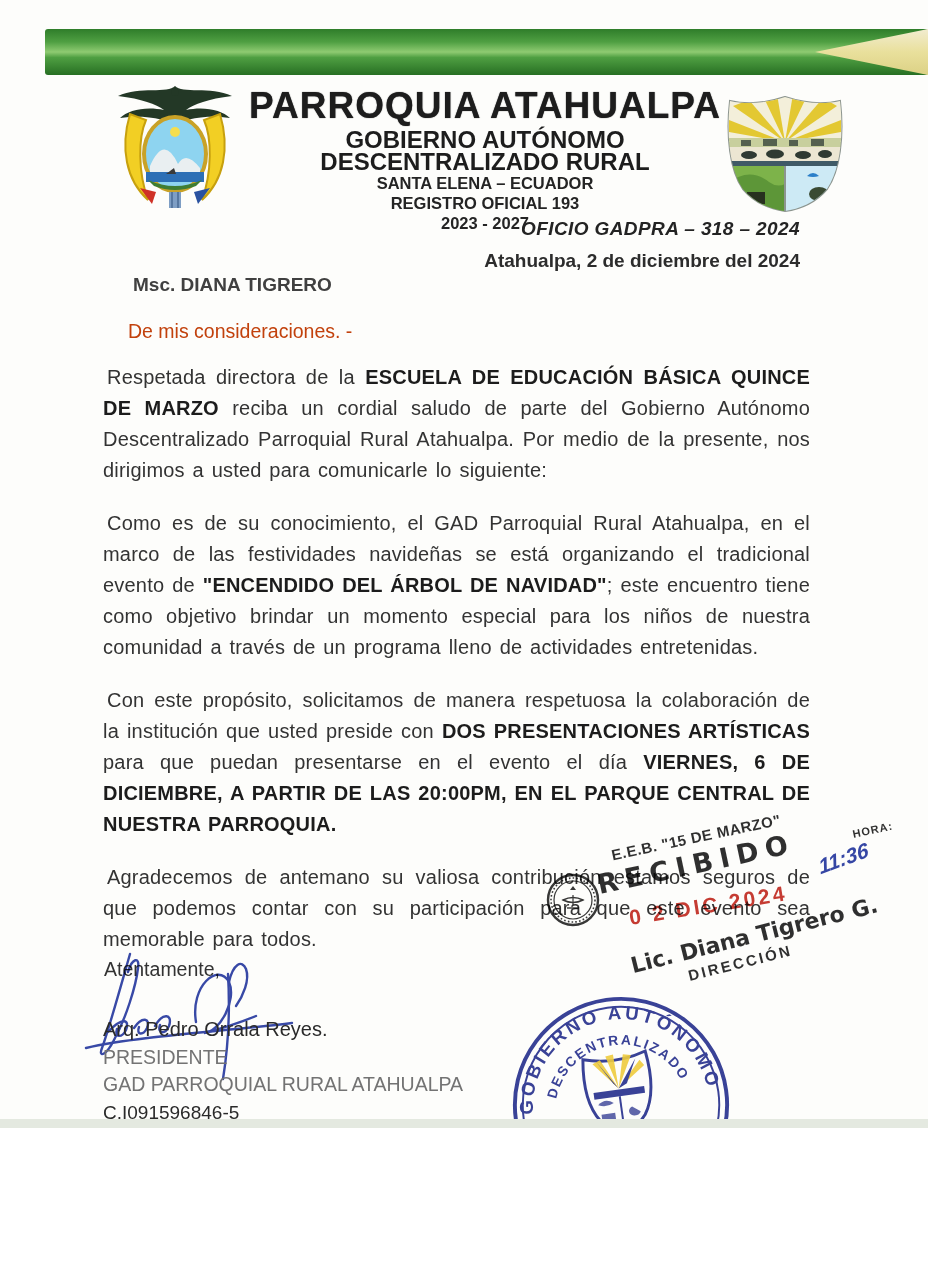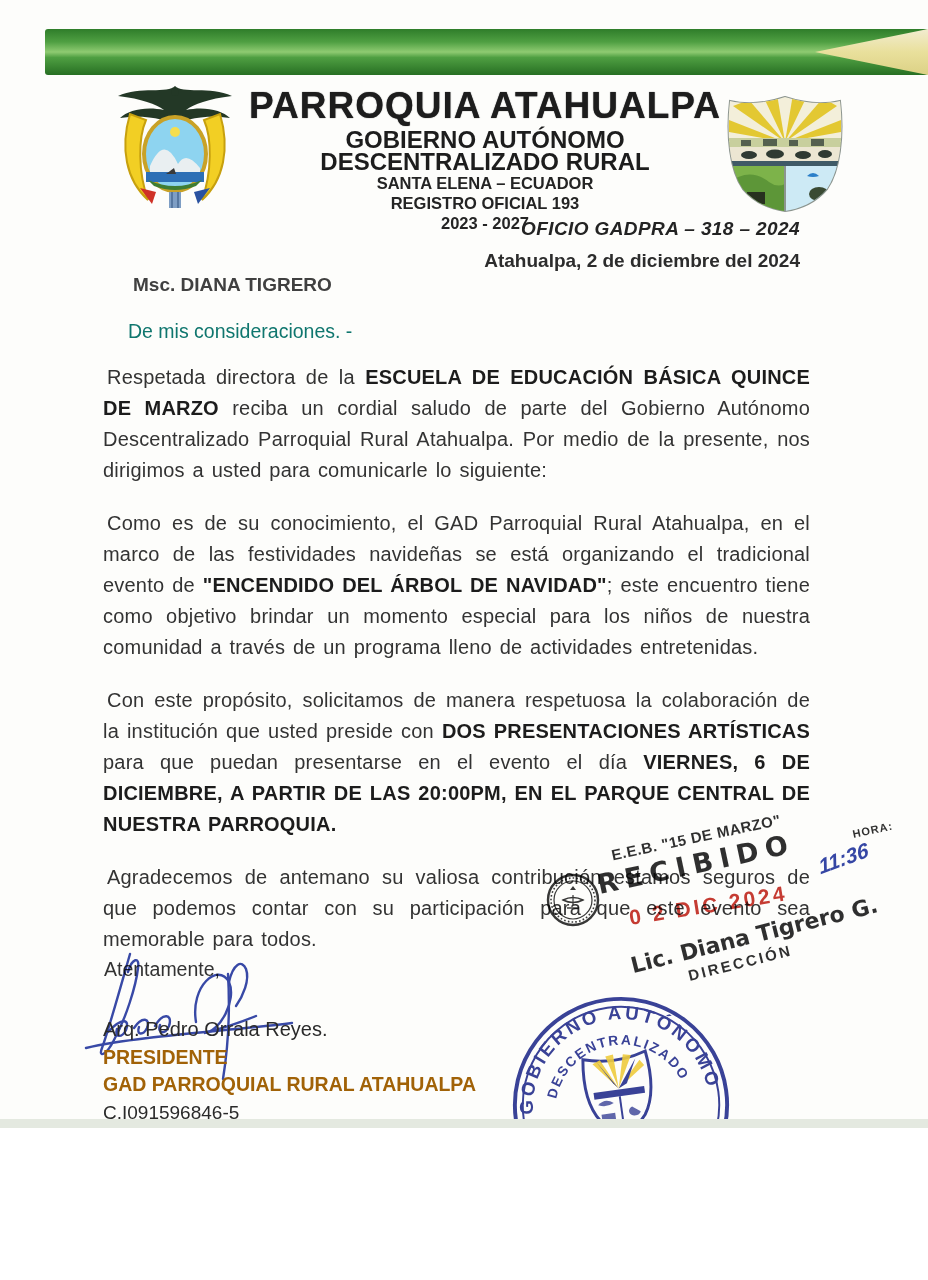--- a/index.html
+++ b/index.html
@@ -16,30 +16,30 @@
   .header-text{position:absolute;left:240px;top:86px;width:490px;text-align:center;color:#1d1d1d;}
   .title{font-size:37px;font-weight:800;letter-spacing:1px;line-height:40px;text-shadow:0 0 1px #333;}
   .sub1{font-size:24px;font-weight:800;margin-top:3px;line-height:22px;}
   .sub2,.sub3,.sub4{font-size:16.5px;font-weight:800;line-height:20px;color:#242424;}
   
   .ref{position:absolute;right:128px;top:218px;text-align:right;color:#232323;}
   .oficio{font-size:19px;font-weight:800;font-style:italic;letter-spacing:.4px;}
   .place-date{font-size:19px;margin-top:10px;color:#2c2c2c;font-weight:bold;}
   
   .recipient{position:absolute;left:133px;top:274px;font-size:19px;font-weight:800;color:#404040;}
-  .salutation{position:absolute;left:128px;top:320px;font-size:19.5px;color:#0f766e;}
+  .salutation{position:absolute;left:128px;top:320px;font-size:19.5px;color:#c2410c;}
   .body{position:absolute;left:103px;top:362px;width:707px;}
   .body p{margin:0 0 22px 0;font-size:20px;line-height:31px;text-align:justify;
           text-indent:4px;color:#333;letter-spacing:.2px;word-spacing:2px;}
   .body .bold{font-weight:800;color:#1c1c1c;}
   .closing{position:absolute;left:104px;top:958px;font-size:19.5px;color:#333;}
   .signature-svg{position:absolute;left:78px;top:936px;width:230px;height:150px;mix-blend-mode:multiply;}
   .sigblock{position:absolute;left:103px;top:1016px;line-height:27.5px;color:#2a2a2a;}
   .sig-name{font-size:20px;}
-  .sig-title,.sig-org{font-size:19.5px;font-weight:700;color:#a16207;}
+  .sig-title,.sig-org{font-size:19.5px;font-weight:400;color:#737373;}
   .sig-id,.sig-phone{font-size:19px;}
   
   .stamp-group{position:absolute;left:575px;top:846px;width:350px;height:180px;
                transform:rotate(-12deg);transform-origin:0 0;color:#1d1d1d;
                mix-blend-mode:multiply;opacity:.92;}
   .stamp-group>div{position:absolute;white-space:nowrap;}
   .st-school{left:34px;top:8px;font-size:15px;font-weight:800;letter-spacing:.5px;}
   .st-recibido{left:14px;top:27px;font-size:27px;font-weight:800;letter-spacing:7px;font-family:"DejaVu Sans",sans-serif;}
   .st-hora{left:274px;top:40px;font-size:11px;font-weight:800;letter-spacing:1px;}
   .st-date{left:38px;top:74px;font-size:21px;font-weight:800;letter-spacing:3px;color:#c22a20;transform:rotate(3deg);}

